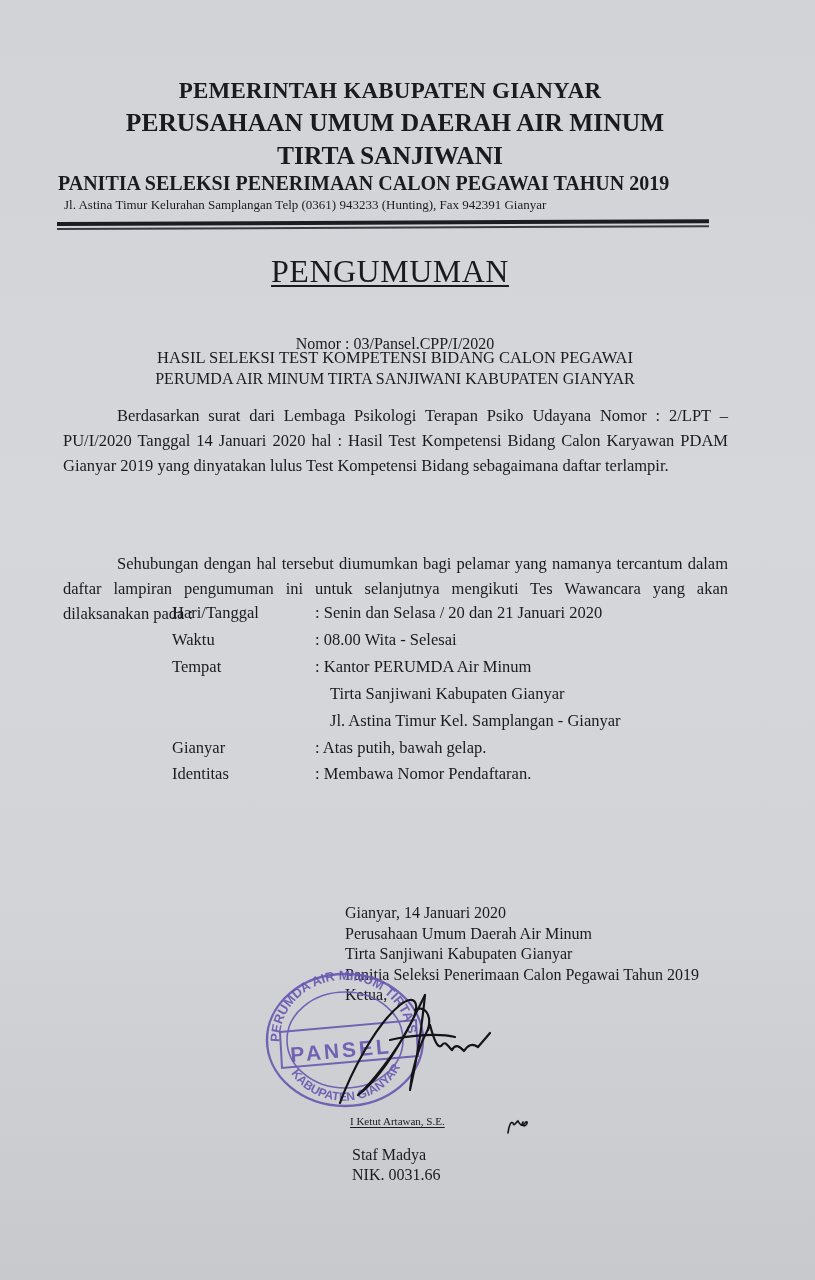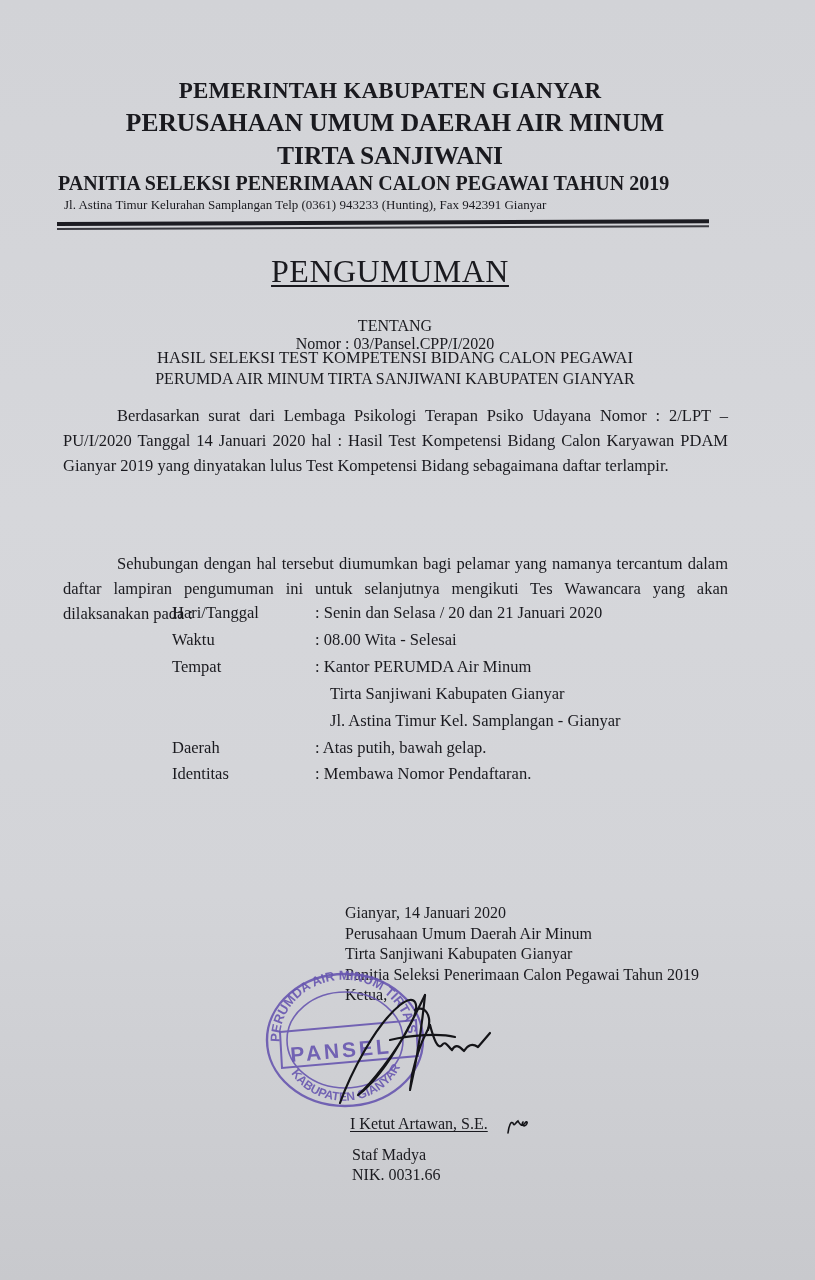--- a/index.html
+++ b/index.html
@@ -90,21 +90,21 @@
     .detail-label { position: absolute; left: 0; }
     .detail-value { position: absolute; left: 143px; white-space: nowrap; }
     .detail-cont { position: absolute; left: 158px; white-space: nowrap; }
 
     .closing {
       position: absolute; left: 120px; top: 802px; font-size: 16.5px; white-space: nowrap;
     }
 
     
     .sig { position: absolute; left: 345px; top: 903px; font-size: 16px; line-height: 20.5px; white-space: nowrap; }
-    .sig-name { position: absolute; left: 350px; top: 1115px; font-size: 16px; white-space: nowrap; text-decoration: underline; text-underline-offset: 2px; }
+    .sig-name { position: absolute; left: 350px; top: 1115px; font-size: 11px; white-space: nowrap; text-decoration: underline; text-underline-offset: 2px; }
     .sig-title { position: absolute; left: 352px; top: 1124px; font-size: 16px; line-height: 20.5px; white-space: nowrap; }
 
     .stamp { position: absolute; left: 258px; top: 968px; width: 175px; height: 145px; }
     .signature { position: absolute; left: 330px; top: 985px; width: 170px; height: 120px; }
     .initial { position: absolute; left: 505px; top: 1113px; width: 26px; height: 22px; }
   </style>
 </head>
 <body>
 
 <div class="page">
@@ -114,21 +114,20 @@
     <div class="lh-line2">PERUSAHAAN UMUM DAERAH AIR MINUM</div>
     <div class="lh-line3">TIRTA SANJIWANI</div>
     <div class="lh-line4">PANITIA SELEKSI PENERIMAAN CALON PEGAWAI TAHUN 2019</div>
     <div class="lh-line5">Jl. Astina Timur Kelurahan Samplangan Telp (0361) 943233 (Hunting), Fax 942391 Gianyar</div>
   </div>
   <div class="rule-thick"></div>
   <div class="rule-thin"></div>
 
   <div class="title"><span>PENGUMUMAN</span></div>
   <div class="nomor">Nomor : 03/Pansel.CPP/I/2020</div>
-  <div class="tentang">TENTANG</div>
   <div class="subject1">HASIL SELEKSI TEST KOMPETENSI BIDANG CALON PEGAWAI</div>
   <div class="subject2">PERUMDA AIR MINUM TIRTA SANJIWANI KABUPATEN GIANYAR</div>
 
   <div class="para para1"><span class="indent"></span><span>Berdasarkan surat dari Lembaga Psikologi Terapan Psiko Udayana Nomor : 2/LPT – PU/I/2020 Tanggal 14 Januari 2020 hal : Hasil Test Kompetensi Bidang Calon Karyawan PDAM Gianyar 2019 yang dinyatakan lulus Test Kompetensi Bidang sebagaimana daftar terlampir.</span></div>
   <div class="para para2"><span class="indent"></span><span>Sehubungan dengan hal tersebut diumumkan bagi pelamar yang namanya tercantum dalam daftar lampiran pengumuman ini untuk selanjutnya mengikuti Tes Wawancara yang akan dilaksanakan pada :</span></div>
 
   <div class="details">
     <div class="detail-row" style="top:0px;">
       <span class="detail-label">Hari/Tanggal</span>
       <span class="detail-value">: Senin dan Selasa / 20 dan 21 Januari 2020</span>
@@ -141,21 +140,21 @@
       <span class="detail-label">Tempat</span>
       <span class="detail-value">: Kantor PERUMDA Air Minum</span>
     </div>
     <div class="detail-row" style="top:81px;">
       <span class="detail-cont">Tirta Sanjiwani Kabupaten Gianyar</span>
     </div>
     <div class="detail-row" style="top:108px;">
       <span class="detail-cont">Jl. Astina Timur Kel. Samplangan - Gianyar</span>
     </div>
     <div class="detail-row" style="top:135px;">
-      <span class="detail-label">Daerah</span>
+      <span class="detail-label">Gianyar</span>
       <span class="detail-value">: Atas putih, bawah gelap.</span>
     </div>
     <div class="detail-row" style="top:161px;">
       <span class="detail-label">Identitas</span>
       <span class="detail-value">: Membawa Nomor Pendaftaran.</span>
     </div>
   </div>
 
 
   <div class="sig">

